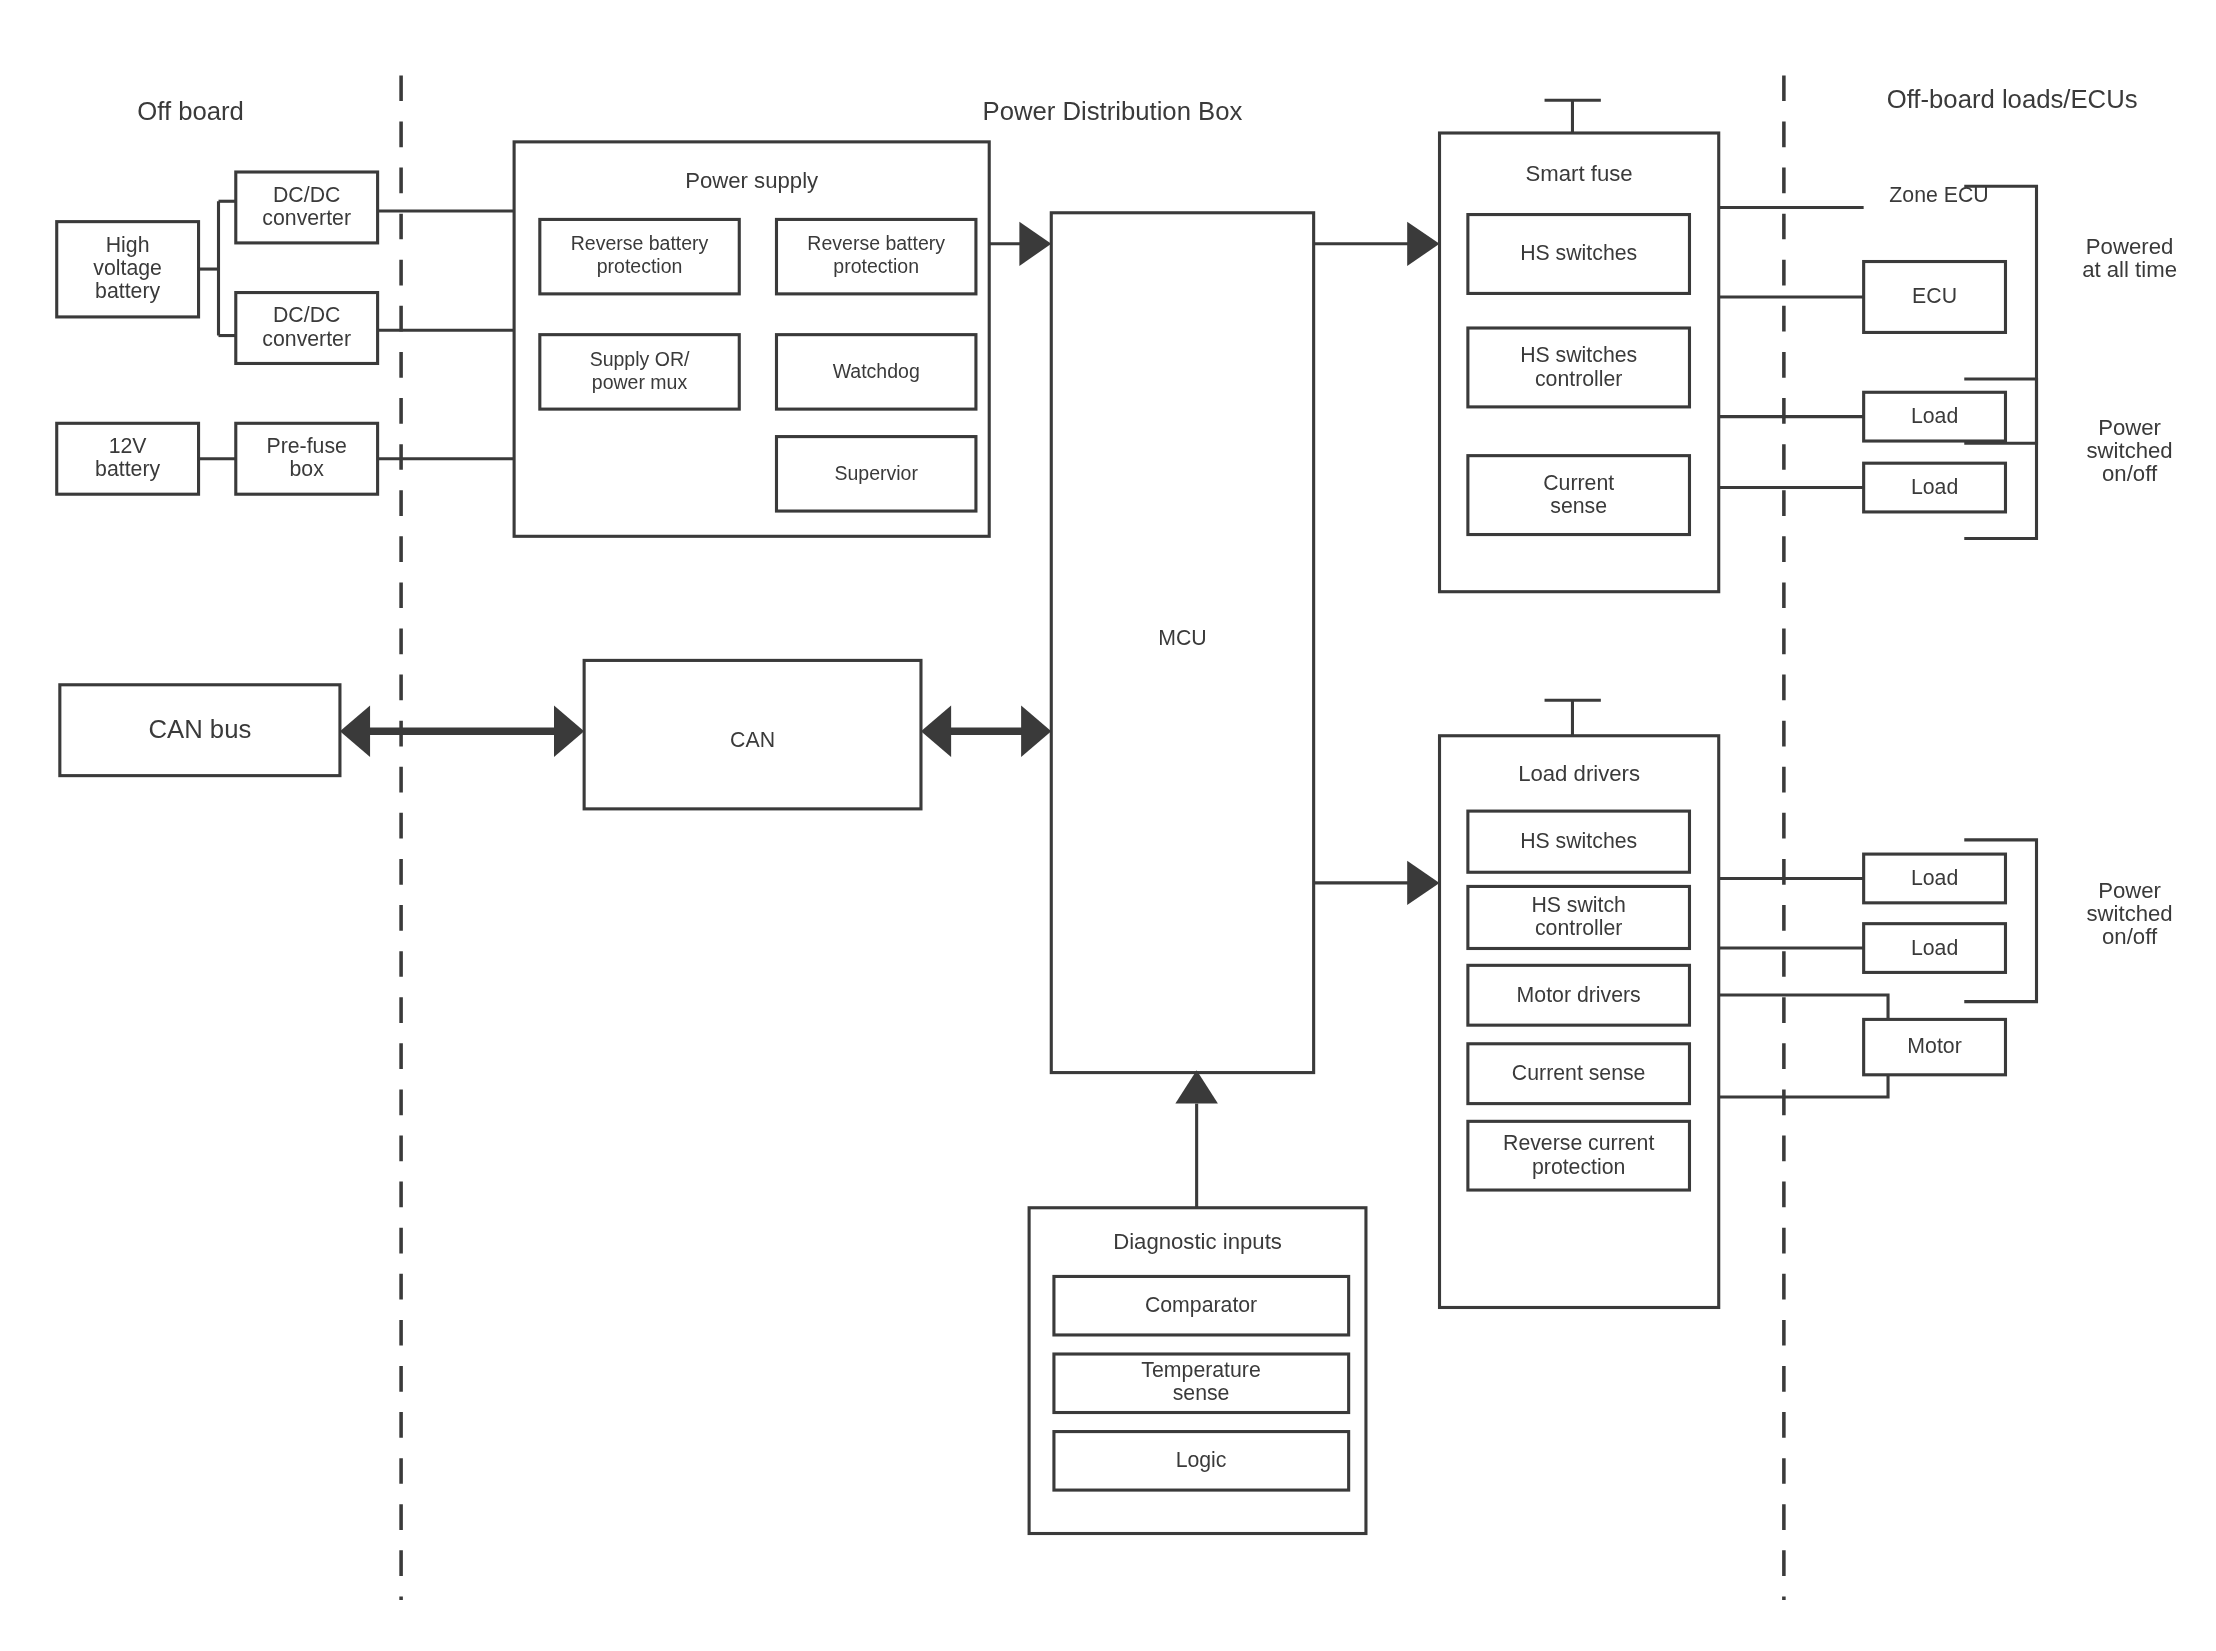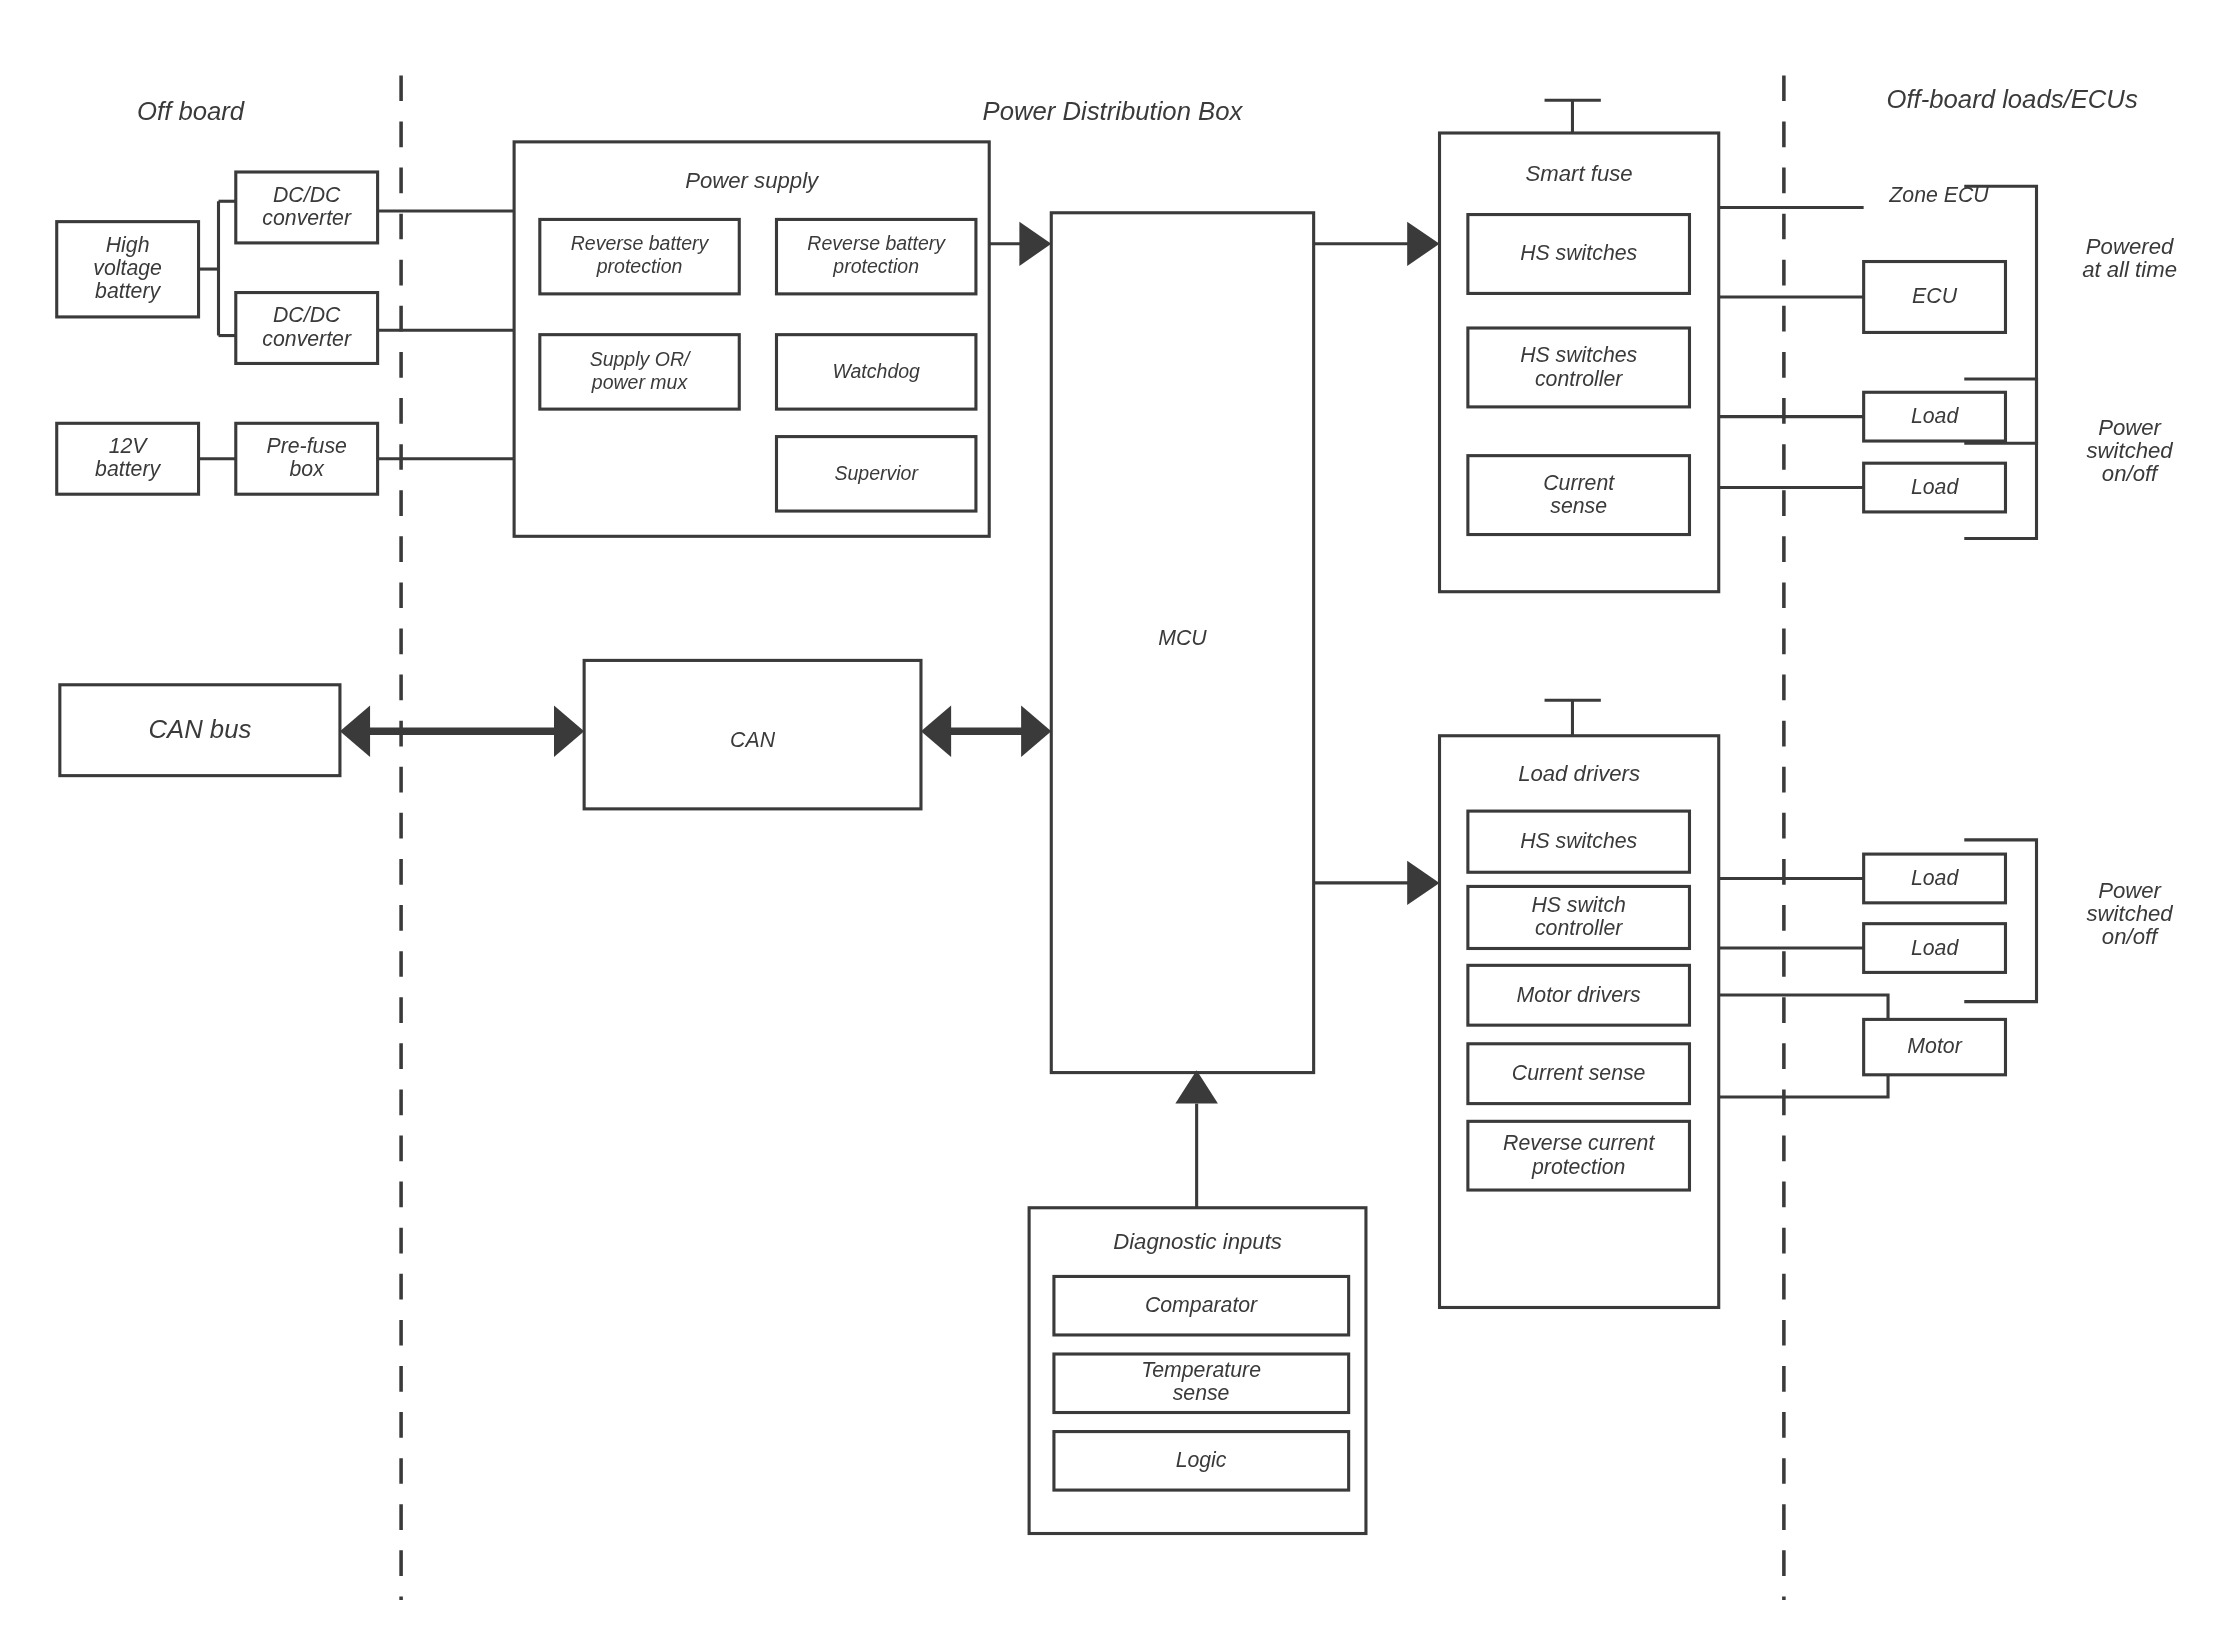--- a/index.html
+++ b/index.html
@@ -1,17 +1,17 @@
 <!DOCTYPE html>
 <html style="font-size:7px"><head>
 <meta charset="utf-8">
 <style>
   html,body{margin:0;padding:0;background:#ffffff;}
   body{font-family:"Liberation Sans", sans-serif;}
-  #stage{position:relative;width:2216px;height:1651px;background:#fff;overflow:hidden;font-style:italic;}
+  #stage{position:relative;width:2216px;height:1651px;background:#fff;overflow:hidden;}
   svg#diagram{position:absolute;left:0;top:0;width:2216px;height:1651px;}
   .bx{fill:none;stroke:#3a3a3a;stroke-width:7;}
   .ln{fill:none;stroke:#3a3a3a;stroke-width:7;stroke-linecap:butt;}
   .dash{fill:none;stroke:#3a3a3a;stroke-width:8;stroke-dasharray:58 46;}
   .arrowhead{fill:#3a3a3a;stroke:none;}
   .txt{fill:#3a3a3a;font-family:"Liberation Sans", sans-serif;text-anchor:middle;dominant-baseline:middle;}
   .t-title{font-size:58px;}
   .t-section{font-size:50px;}
   .t-box{font-size:48px;}
   .t-boxsm{font-size:44px;}

